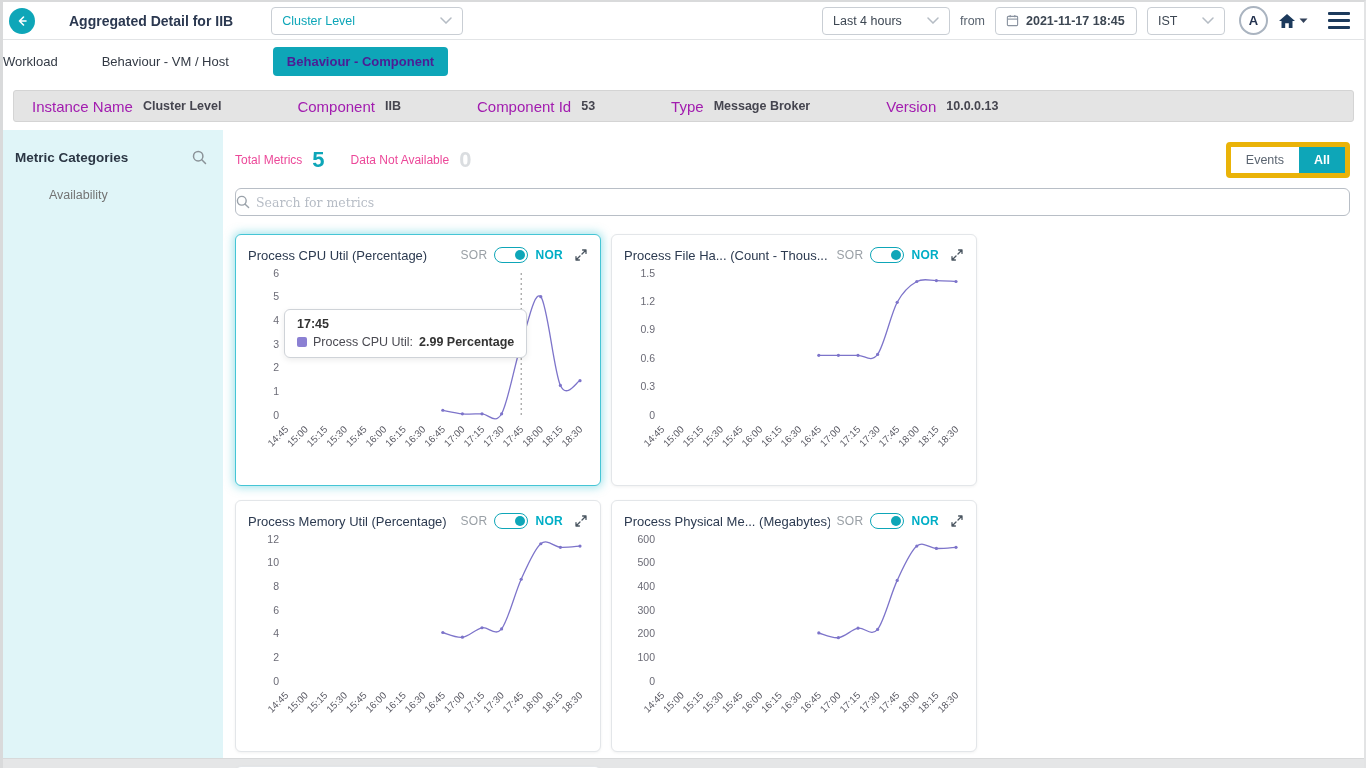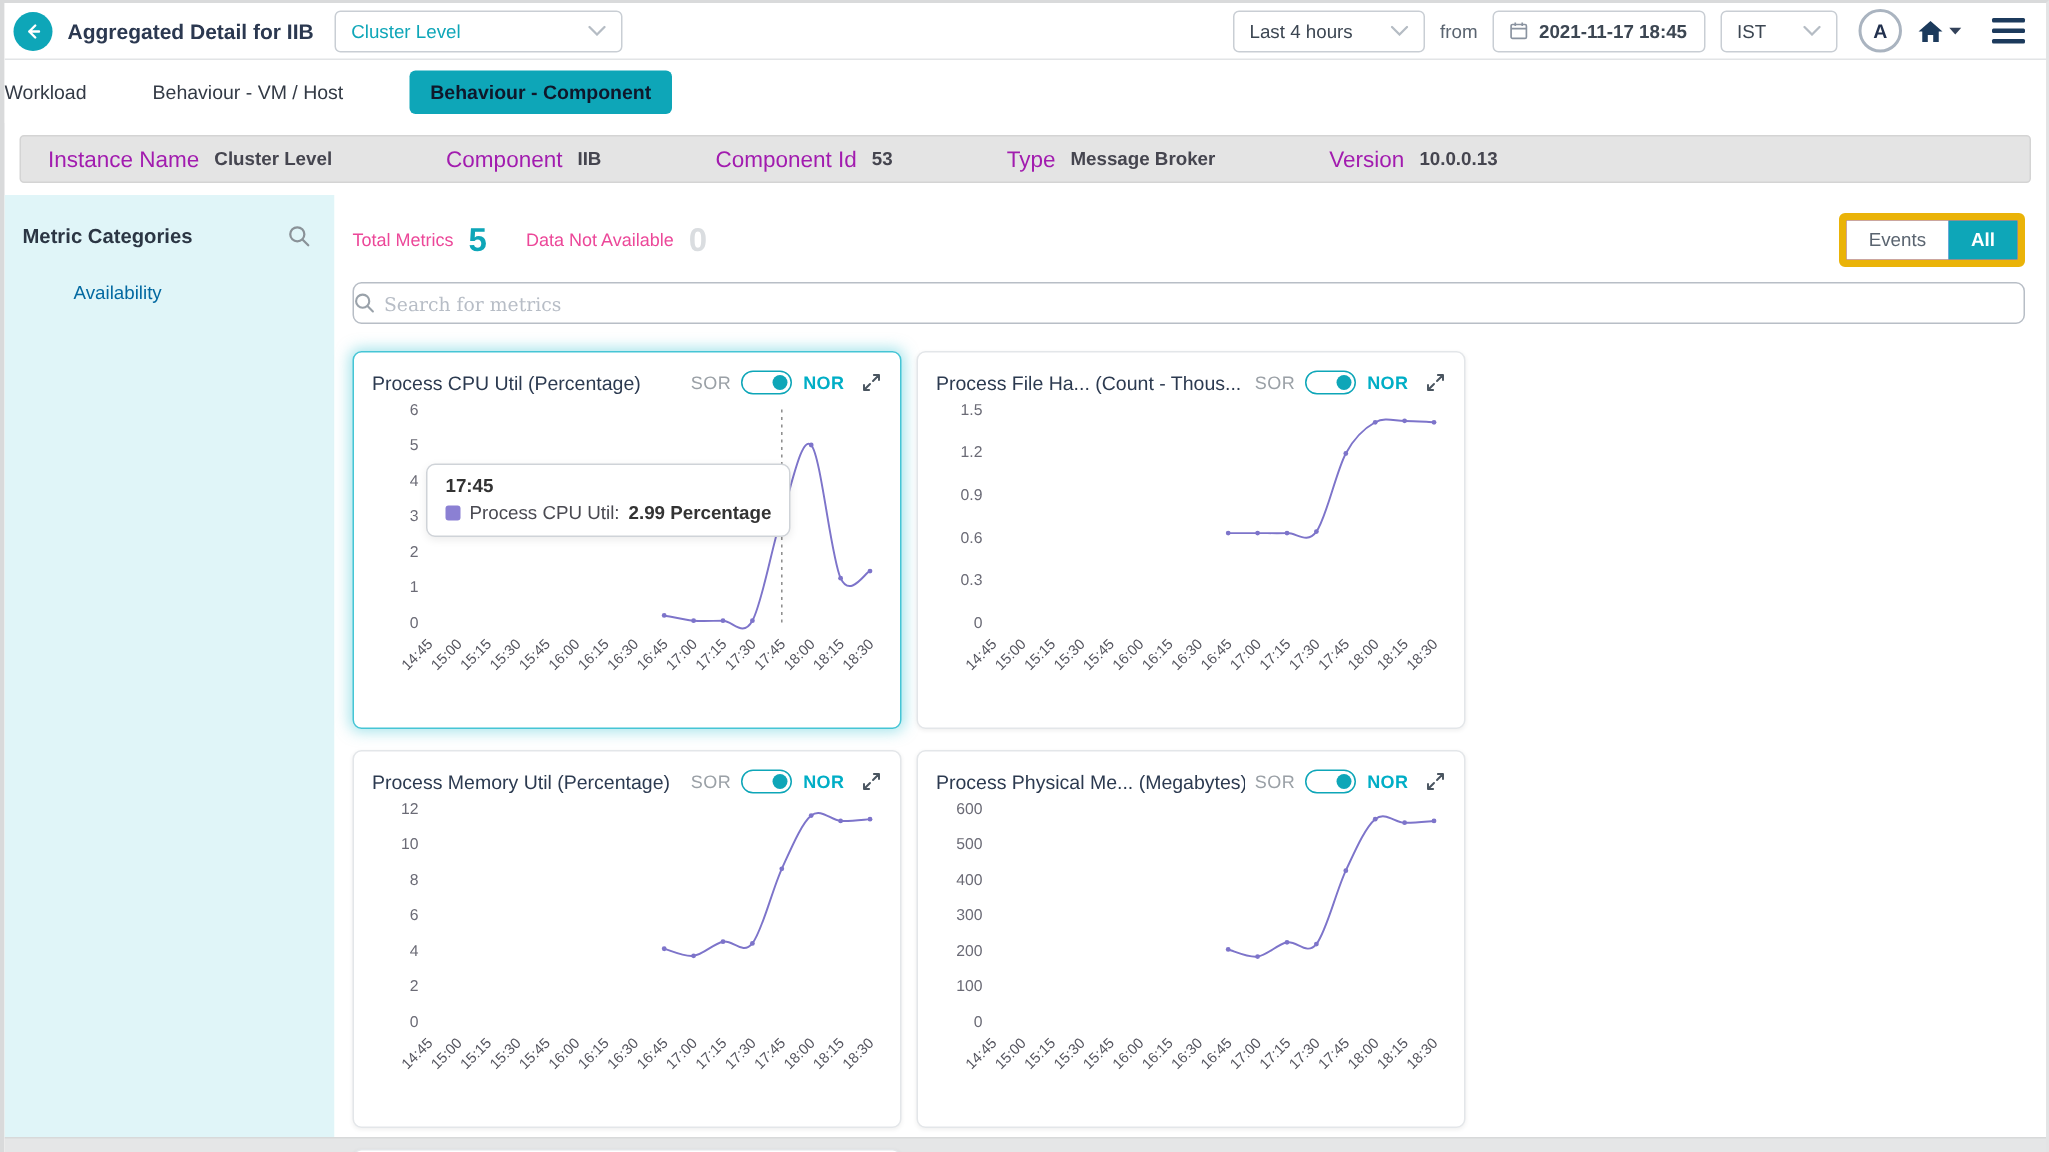--- a/index.html
+++ b/index.html
@@ -1,52 +1,52 @@
 <!DOCTYPE html>
 <html><head>
 <meta charset="utf-8">
 <style>
   * { margin:0; padding:0; box-sizing:border-box; }
   html,body { width:1366px; height:768px; background:#e9eaeb; font-family:"Liberation Sans",sans-serif; }
   .app { width:1366px; height:768px; position:relative; background:#fff; border-left:3px solid #d9dadb; border-top:2px solid #d9dadb; border-right:2px solid #e3e4e5; overflow:hidden; }
 
   
-  .topbar { height:38px; background:#fff; border-bottom:1px solid #e2e4e6; display:flex; align-items:center; padding:0 14px 0 6px; }
+  .topbar { height:38px; background:#fff; border-bottom:1px solid #e2e4e6; display:flex; align-items:center; padding:0 14px 0 6px;gap:24px; }
   .back-btn { width:26px; height:26px; border-radius:50%; background:var(--accent); border:none; display:flex; align-items:center; justify-content:center; cursor:pointer; flex:0 0 auto; }
   .page-title { font-size:14px; font-weight:bold; color:#2b3850; margin:0 14px 0 10px; white-space:nowrap; }
   .select { height:28px; border:1px solid #c9ced4; border-radius:4px; background:#fff; display:flex; align-items:center; justify-content:space-between; padding:0 10px; font-size:12.5px; color:#3c4652; cursor:pointer; }
   .level-select { width:192px; }
   .level-select .select-val { color:var(--accent); }
   .topbar-right { margin-left:auto; display:flex; align-items:center; gap:10px; }
   .range-select { width:128px; }
   .from-label { font-size:12.5px; color:#5a6470; }
   .datebox { height:28px; width:142px; border:1px solid #c9ced4; border-radius:4px; display:flex; align-items:center; gap:7px; padding:0 10px; font-size:12.5px; font-weight:bold; color:#3c4652; cursor:pointer; }
   .tz-select { width:78px; }
   .avatar { width:29px; height:29px; border-radius:50%; border:2px solid #aab4c0; background:#fff; color:#22314e; font-size:13px; font-weight:bold; display:flex; align-items:center; justify-content:center; cursor:pointer; margin-left:4px; }
   .home-wrap { display:flex; align-items:center; gap:3px; cursor:pointer; }
   .hamburger { width:22px; display:flex; flex-direction:column; gap:4px; cursor:pointer; margin-left:10px; }
   .hamburger span { height:3px; background:#1c3a5c; border-radius:1px; }
 
   
   .tabbar { height:42px; background:#fff; display:flex; align-items:center; gap:44px; }
   .tab { font-size:13px; color:#333a45; cursor:pointer; white-space:nowrap; }
-  .tab.active { background:var(--accent); color:#0f172a; font-weight:bold; padding:7px 14px; border-radius:4px; }
+  .tab.active { background:var(--accent); color:#4c1d95; font-weight:bold; padding:7px 14px; border-radius:4px; }
 
   
   .infobar { margin:8px 10px; height:32px; background:#e4e4e4; border:1px solid #d4d4d4; border-radius:3px; display:flex; align-items:center; padding:0 18px; }
   .info-pair { display:flex; align-items:center; gap:10px; margin-right:76px; }
   .info-label { font-size:15px; color:#a21caf; white-space:nowrap; }
   .info-value { font-size:12.5px; font-weight:bold; color:#45454f; white-space:nowrap; }
 
   
   .content { display:flex; height:628px; }
   .sidebar { width:220px; background:#e0f5f8; flex:0 0 auto; }
   .sidebar-head { display:flex; align-items:center; justify-content:space-between; padding:20px 16px 14px 12px; }
   .sidebar-title { font-size:13.5px; font-weight:bold; color:#2b3644; }
-  .side-item { font-size:12.5px; color:#0369a1; padding:9px 0 9px 46px; cursor:pointer; }
+  .side-item { font-size:12.5px; color:#737373; padding:9px 0 9px 46px; cursor:pointer; }
   .side-item.active { background:var(--accent); color:#fff; font-weight:bold; margin:6px 16px 0 20px; padding:10px 0 10px 26px; border-radius:5px; }
 
   .main { flex:1; padding:12px 14px 0 12px; background:#fff; }
   .summary-row { display:flex; align-items:center; height:36px; margin-bottom:10px; }
   .sum-label { font-size:12px; color:#ec4899; }
   .sum-value { font-size:22px; font-weight:bold; margin:0 26px 0 10px; }
   .sum-value.accent { color:var(--accent); }
   .sum-value.dna { color:#dadde0; margin-right:0; }
   .seg { margin-left:auto; display:flex; border:5px solid #eab308; border-radius:4px; overflow:hidden; background:#8b5cf6; }
   .seg button { border:none; font-family:inherit; font-size:12.5px; padding:6px 15px; cursor:pointer; }

